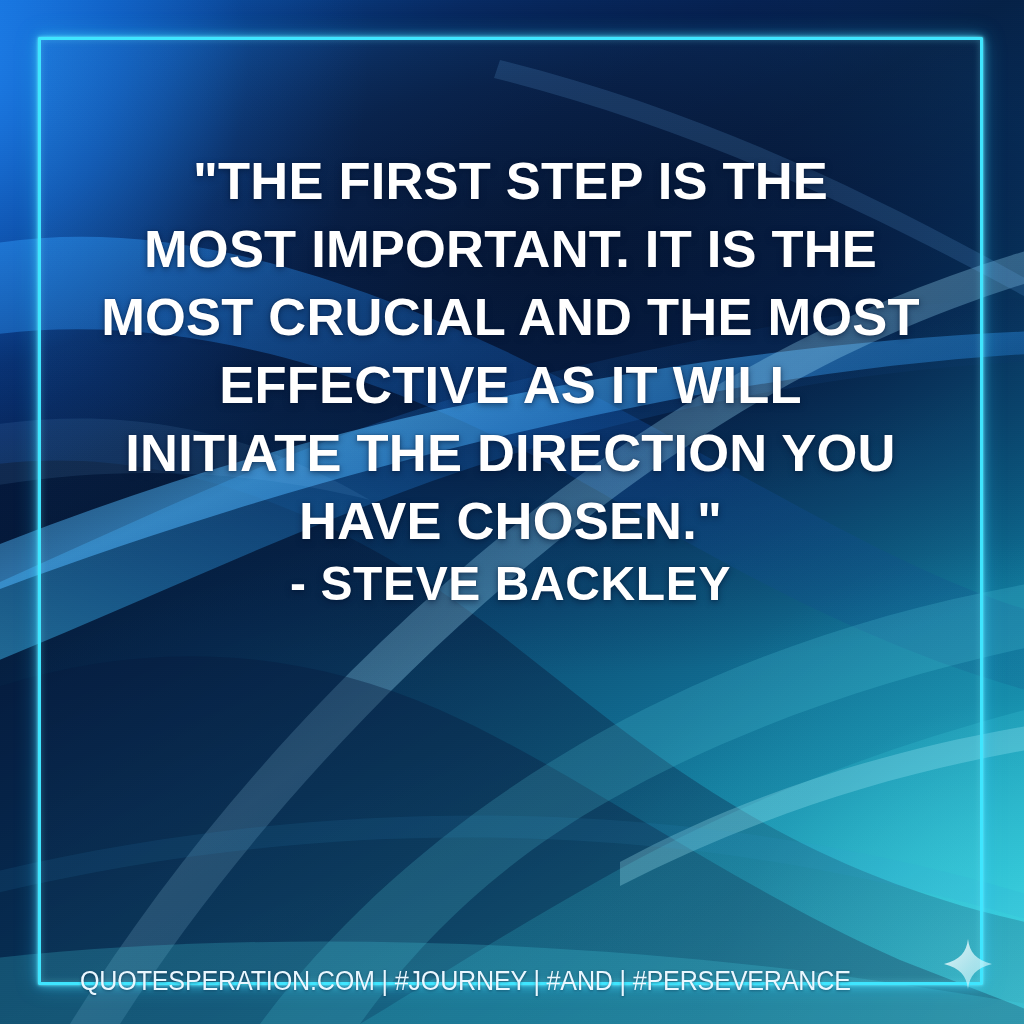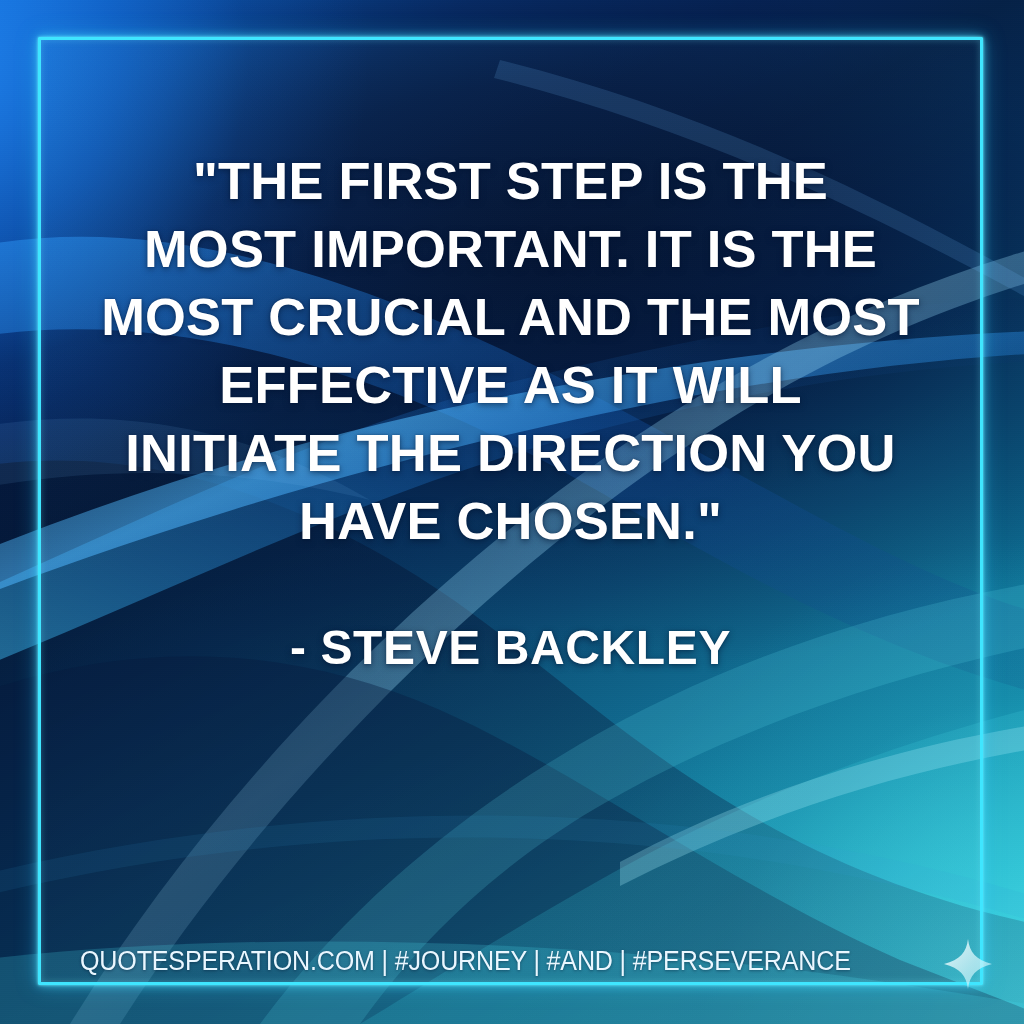--- a/index.html
+++ b/index.html
@@ -119,38 +119,37 @@
     letter-spacing:0.2px;
     color:#ffffff;
     text-transform:uppercase;
     text-shadow:
       0 2px 6px rgba(0,18,48,0.55),
       0 0 2px rgba(0,20,50,0.35);
     white-space:pre-line;
   }
 
   .attribution {
-    margin-top:64px;
     font-family:"Liberation Sans", sans-serif;
     font-weight:bold;
     font-size:48px;
     line-height:58px;
     letter-spacing:0.6px;
     color:#ffffff;
     text-transform:uppercase;
     text-shadow:
       0 2px 6px rgba(0,18,48,0.55),
       0 0 2px rgba(0,20,50,0.35);
   }
 
   
   .footer {
     position:absolute;
     left:80px;
-    bottom:48px;
+    bottom:28px;
     display:flex;
     align-items:center;
   }
   .footer-text {
     font-family:"Liberation Sans", sans-serif;
     font-weight:normal;
     font-size:27px;
     line-height:30px;
     letter-spacing:-0.2px;
     color:#eaf7ff;

